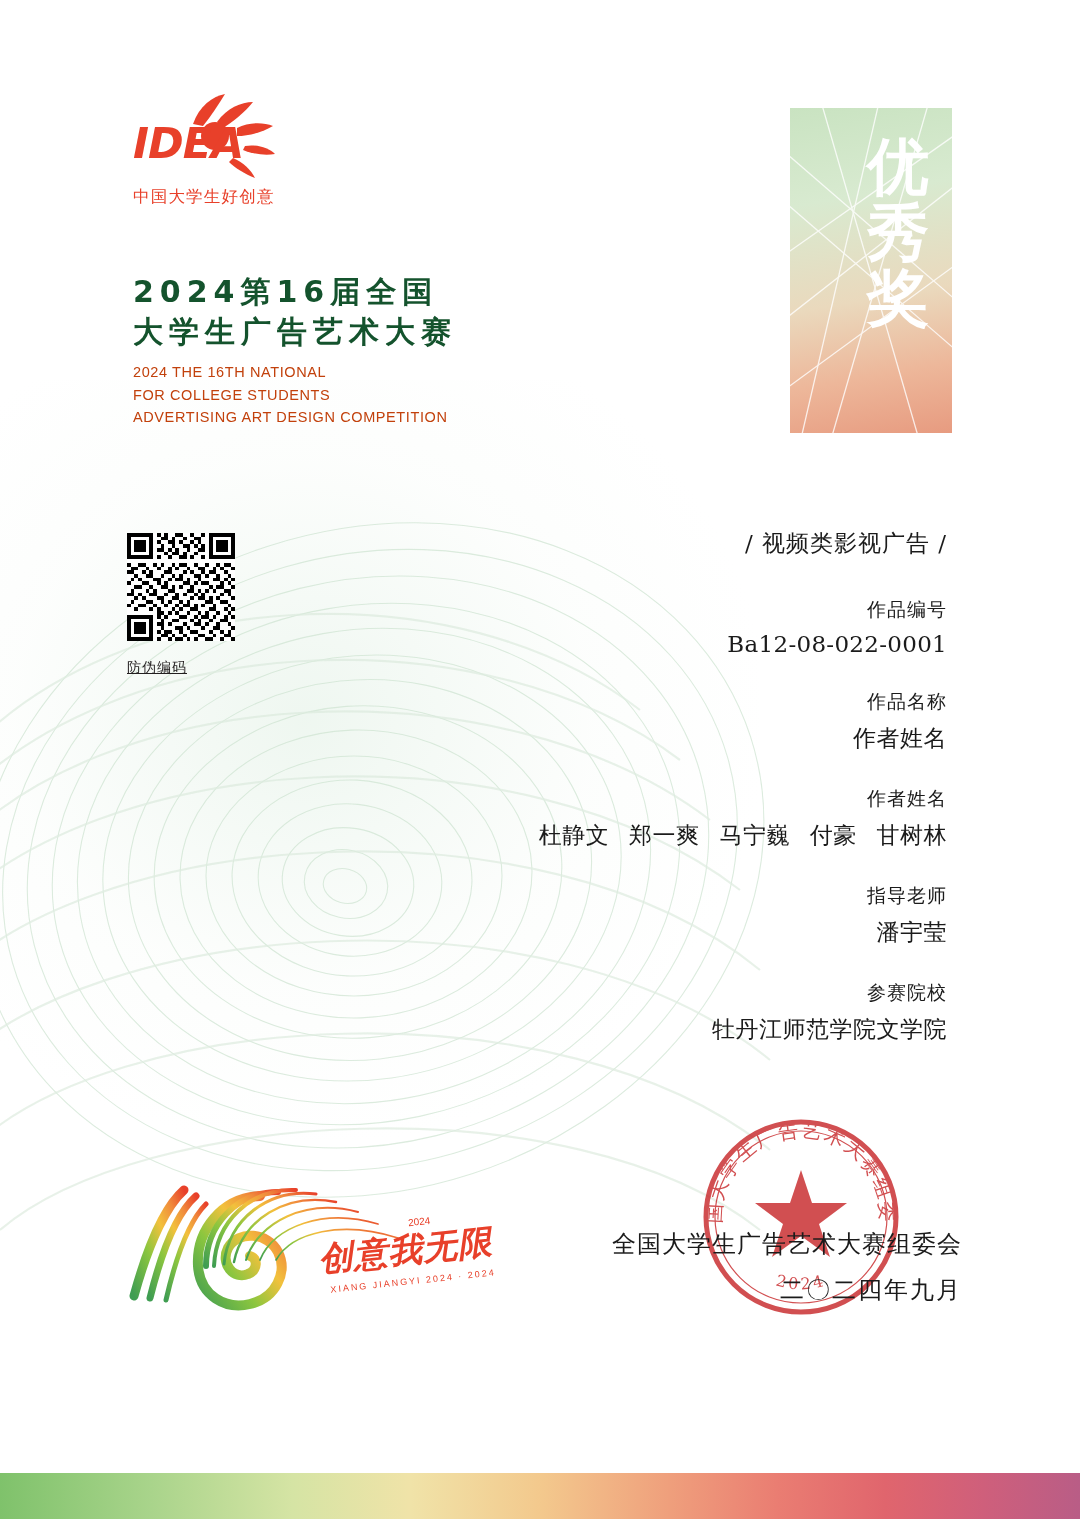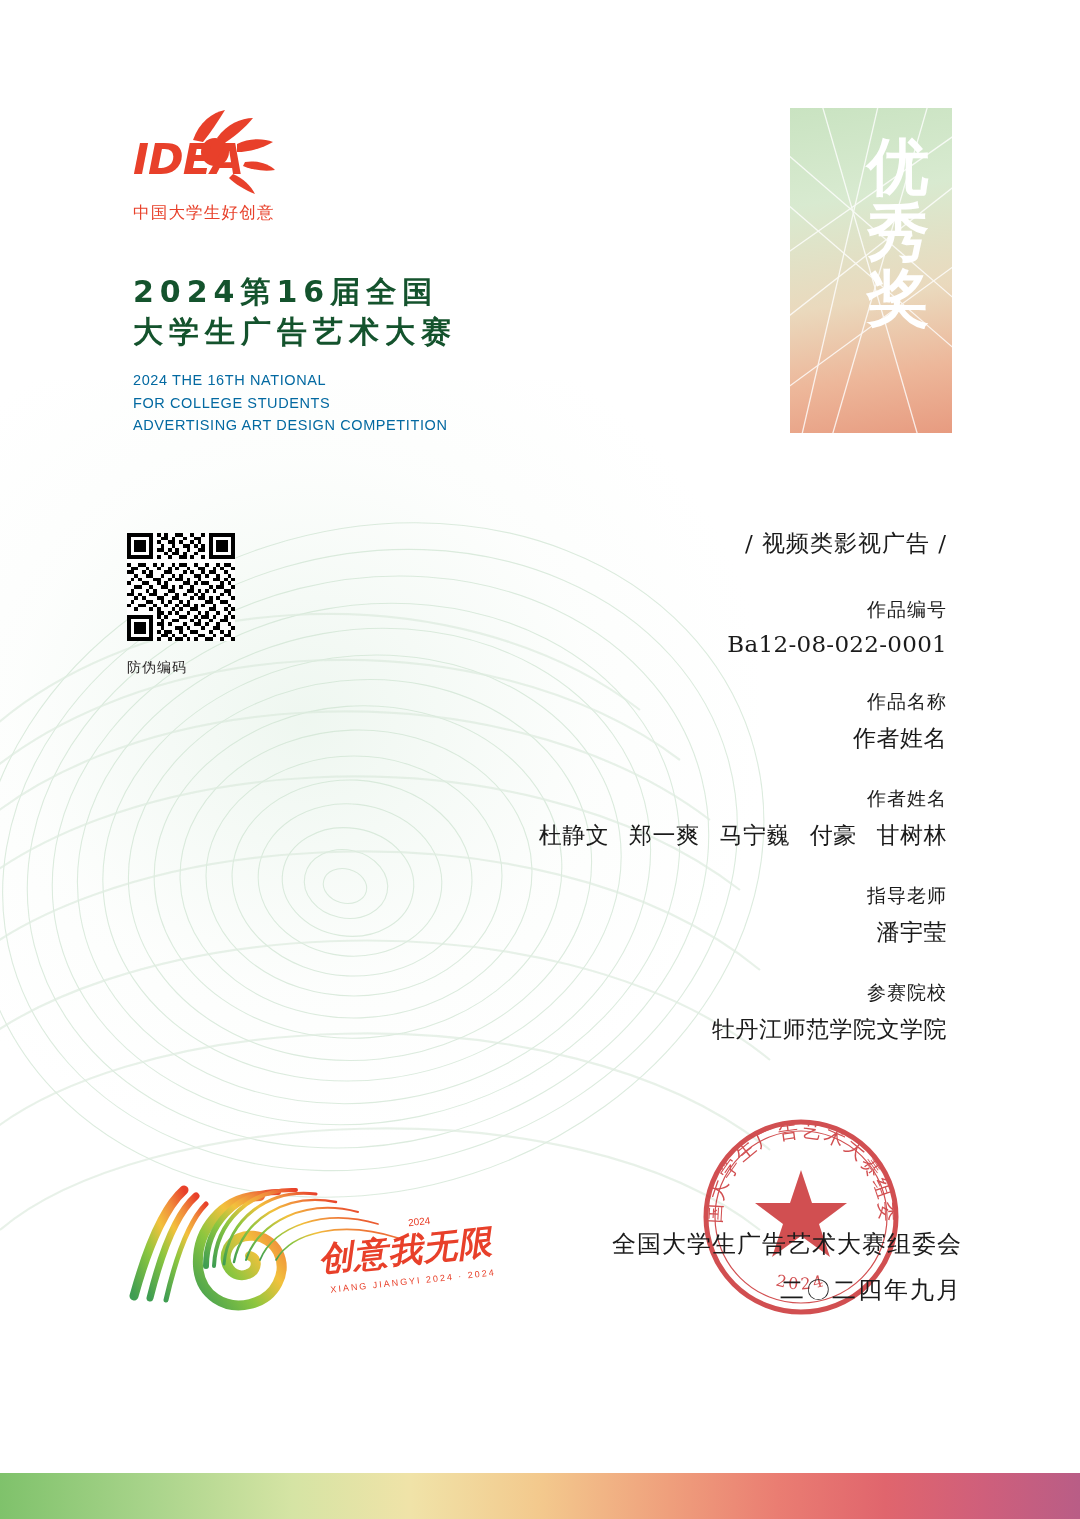--- a/index.html
+++ b/index.html
@@ -35,21 +35,21 @@
     width: 760px;
     height: 760px;
     background: radial-gradient(ellipse at 40% 45%, rgba(225,240,228,0.55) 0%, rgba(245,250,245,0.25) 45%, rgba(255,255,255,0) 72%);
     pointer-events: none;
   }
 
   
   .idea-block {
     position: absolute;
     left: 133px;
-    top: 108px;
+    top: 92px;
     width: 320px;
   }
   .idea-mark {
     position: relative;
     width: 180px;
     height: 86px;
   }
   .idea-word {
     position: absolute;
     left: 0;
@@ -79,26 +79,26 @@
   }
   .comp-cn-1, .comp-cn-2 {
     font-family: "DejaVu Sans", sans-serif;
     font-weight: 700;
     color: #14532d;
     font-size: 30px;
     letter-spacing: 6px;
     line-height: 1.32;
   }
   .comp-en {
-    margin-top: 18px;
+    margin-top: 10px;
     font-family: "Liberation Sans", sans-serif;
     font-size: 14.5px;
     letter-spacing: 0.6px;
     line-height: 1.55;
-    color: #0369a1;
+    color: #c2410c;
   }
 
   
   .award-banner {
     position: absolute;
     left: 790px;
     top: 108px;
     width: 162px;
     height: 325px;
     background: linear-gradient(170deg, #c9e3c1 0%, #d8ead0 28%, #ead9bd 58%, #edb79a 80%, #e79b80 100%);
@@ -134,20 +134,21 @@
     width: 108px;
     height: 108px;
     background: #ffffff;
   }
   .qr-caption {
     margin-top: 14px;
     font-size: 14px;
     color: #231f20;
     letter-spacing: 1px;
     font-family: "DejaVu Sans", sans-serif;
+    text-decoration: underline;
   }
 
   
   .info {
     position: absolute;
     right: 133px;
     top: 528px;
     width: 560px;
     text-align: right;
     color: #1b1b1b;

